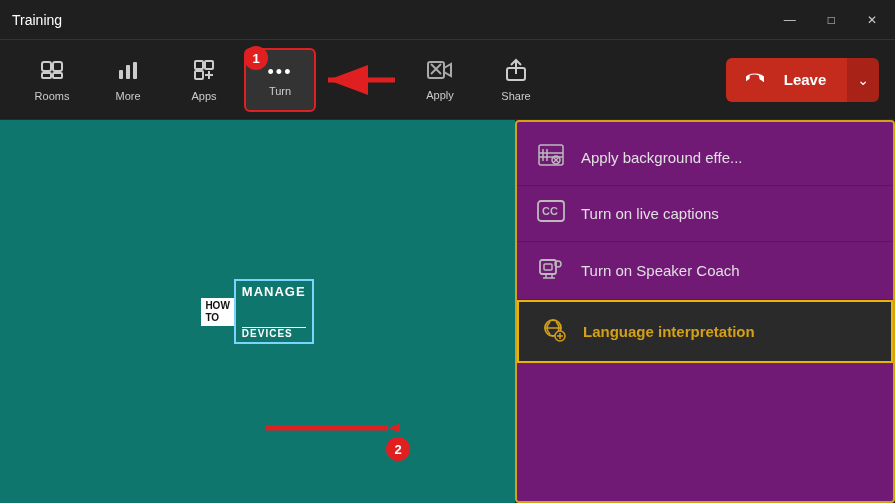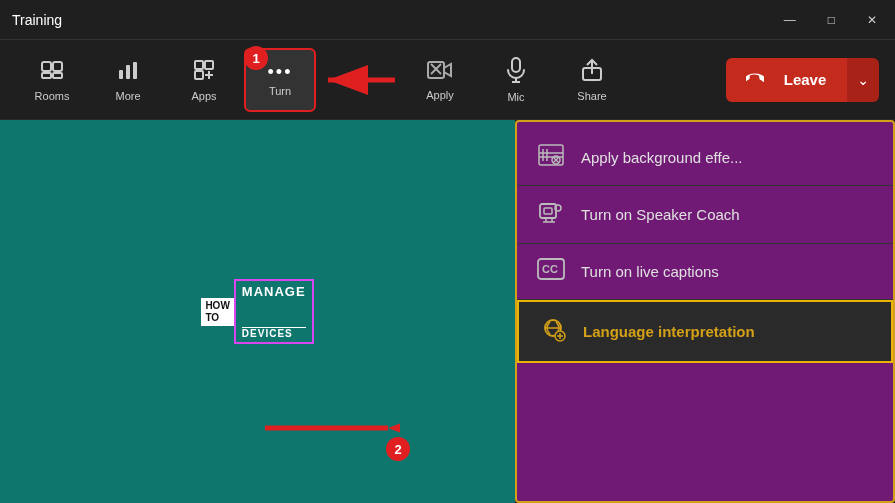--- a/index.html
+++ b/index.html
@@ -291,31 +291,20 @@
         <path d="M1 5a2 2 0 012-2h12a2 2 0 012 2v12a2 2 0 01-2 2H3a2 2 0 01-2-2V5z" stroke="#aaa" stroke-width="2" fill="none"></path>
         <path d="M17 9l7-4v12l-7-4V9z" stroke="#aaa" stroke-width="2" fill="none"></path>
 
         <line x1="4" y1="5" x2="14" y2="15" stroke="#aaa" stroke-width="2"></line>
         <line x1="14" y1="5" x2="4" y2="15" stroke="#aaa" stroke-width="2"></line>
       </svg>
     </span>
     <span class="tool-label">Apply</span>
   </button>
 
-  <button class="tool-btn">
-    <span class="tool-icon">
-      <svg width="20" height="26" viewBox="0 0 20 26" fill="none">
-        <rect x="6" y="1" width="8" height="14" rx="4" stroke="#ccc" stroke-width="2"></rect>
-        <path d="M2 13a8 8 0 0016 0" stroke="#ccc" stroke-width="2" stroke-linecap="round"></path>
-        <line x1="10" y1="21" x2="10" y2="25" stroke="#ccc" stroke-width="2"></line>
-        <line x1="6" y1="25" x2="14" y2="25" stroke="#ccc" stroke-width="2"></line>
-      </svg>
-    </span>
-    <span class="tool-label">Mic</span>
-  </button>
 
   <button class="tool-btn">
     <span class="tool-icon">
       <svg width="22" height="24" viewBox="0 0 22 24" fill="none">
         <rect x="2" y="10" width="18" height="12" rx="2" stroke="#ccc" stroke-width="2"></rect>
         <line x1="11" y1="2" x2="11" y2="16" stroke="#ccc" stroke-width="2"></line>
         <polyline points="6,7 11,2 16,7" stroke="#ccc" stroke-width="2" fill="none"></polyline>
       </svg>
     </span>
     <span class="tool-label">Share</span>
@@ -335,21 +324,21 @@
 <div class="badge2">2</div>
 
 <div class="main-area">
 
   <div class="left-panel">
 
     <div class="logo-box">
       <div style="display:flex; flex-direction:column;">
         <span class="logo-how">HOW<br>TO</span>
       </div>
-      <div style="display:flex; flex-direction:column; border: 2px solid #d946ef; padding: 3px 6px; gap: 28px;">
+      <div style="display:flex; flex-direction:column; border: 2px solid #7dd3fc; padding: 3px 6px; gap: 28px;">
         <span style="color:#fff; font-size:13px; font-weight:900; letter-spacing:1px; display:block;">MANAGE</span>
         <span style="color:#fff; font-size:10px; font-weight:900; letter-spacing:1px; display:block; border-top: 1px solid #fff;">DEVICES</span>
       </div>
     </div>
 
     <div style="position:absolute; bottom:55px; left:260px; display:flex; align-items:center;">
       <svg width="140" height="40">
         <defs>
           <marker id="arrowhead2" markerWidth="8" markerHeight="6" refX="0" refY="3" orient="auto">
             <polygon points="8 0, 0 3, 8 6" fill="#e02020"></polygon>
@@ -370,44 +359,44 @@
           <line x1="9" y1="5" x2="9" y2="17" stroke="#bbb" stroke-width="1.5"></line>
           <line x1="1" y1="9" x2="25" y2="9" stroke="#bbb" stroke-width="1.5"></line>
           <line x1="1" y1="13" x2="25" y2="13" stroke="#bbb" stroke-width="1.5"></line>
 
           <circle cx="18" cy="16" r="4" fill="none" stroke="#bbb" stroke-width="1.5"></circle>
           <line x1="15" y1="13" x2="21" y2="19" stroke="#bbb" stroke-width="1.2"></line>
           <line x1="21" y1="13" x2="15" y2="19" stroke="#bbb" stroke-width="1.2"></line>
         </svg>
       </span>
       <span>Apply background effe...</span>
+    </div>
+
+    <div class="menu-item">
+      <span class="menu-icon">
+        <svg width="28" height="22" viewBox="0 0 28 22" fill="none">
+          <rect x="1" y="1" width="26" height="20" rx="3" stroke="#bbb" stroke-width="1.8"></rect>
+          <text x="5" y="15" fill="#bbb" font-size="11" font-weight="700" font-family="Arial">CC</text>
+        </svg>
+      </span>
+      <span>Turn on live captions</span>
     </div>
 
     <div class="menu-item">
       <span class="menu-icon">
         <svg width="26" height="24" viewBox="0 0 26 24" fill="none">
           <rect x="2" y="4" width="16" height="14" rx="2" stroke="#bbb" stroke-width="1.8"></rect>
           <rect x="6" y="8" width="8" height="6" rx="1" stroke="#bbb" stroke-width="1.5"></rect>
           <line x1="8" y1="18" x2="8" y2="22" stroke="#bbb" stroke-width="1.5"></line>
           <line x1="14" y1="18" x2="14" y2="22" stroke="#bbb" stroke-width="1.5"></line>
           <line x1="5" y1="22" x2="17" y2="22" stroke="#bbb" stroke-width="1.5"></line>
           <circle cx="20" cy="8" r="3" stroke="#bbb" stroke-width="1.5"></circle>
         </svg>
       </span>
       <span>Turn on Speaker Coach</span>
-    </div>
-
-    <div class="menu-item">
-      <span class="menu-icon">
-        <svg width="28" height="22" viewBox="0 0 28 22" fill="none">
-          <rect x="1" y="1" width="26" height="20" rx="3" stroke="#bbb" stroke-width="1.8"></rect>
-          <text x="5" y="15" fill="#bbb" font-size="11" font-weight="700" font-family="Arial">CC</text>
-        </svg>
-      </span>
-      <span>Turn on live captions</span>
     </div>
 
     <div class="menu-item highlighted">
       <span class="menu-icon">
         <svg width="26" height="26" viewBox="0 0 26 26" fill="none">
           <circle cx="13" cy="12" r="8" stroke="#d4a017" stroke-width="1.8"></circle>
           <path d="M10 6c0 0-3 3-3 6s3 6 3 6" stroke="#d4a017" stroke-width="1.5"></path>
           <path d="M16 6c0 0 3 3 3 6s-3 6-3 6" stroke="#d4a017" stroke-width="1.5"></path>
           <line x1="5" y1="12" x2="21" y2="12" stroke="#d4a017" stroke-width="1.5"></line>
           <circle cx="20" cy="20" r="5" fill="#2a2a2a" stroke="#d4a017" stroke-width="1.5"></circle>

